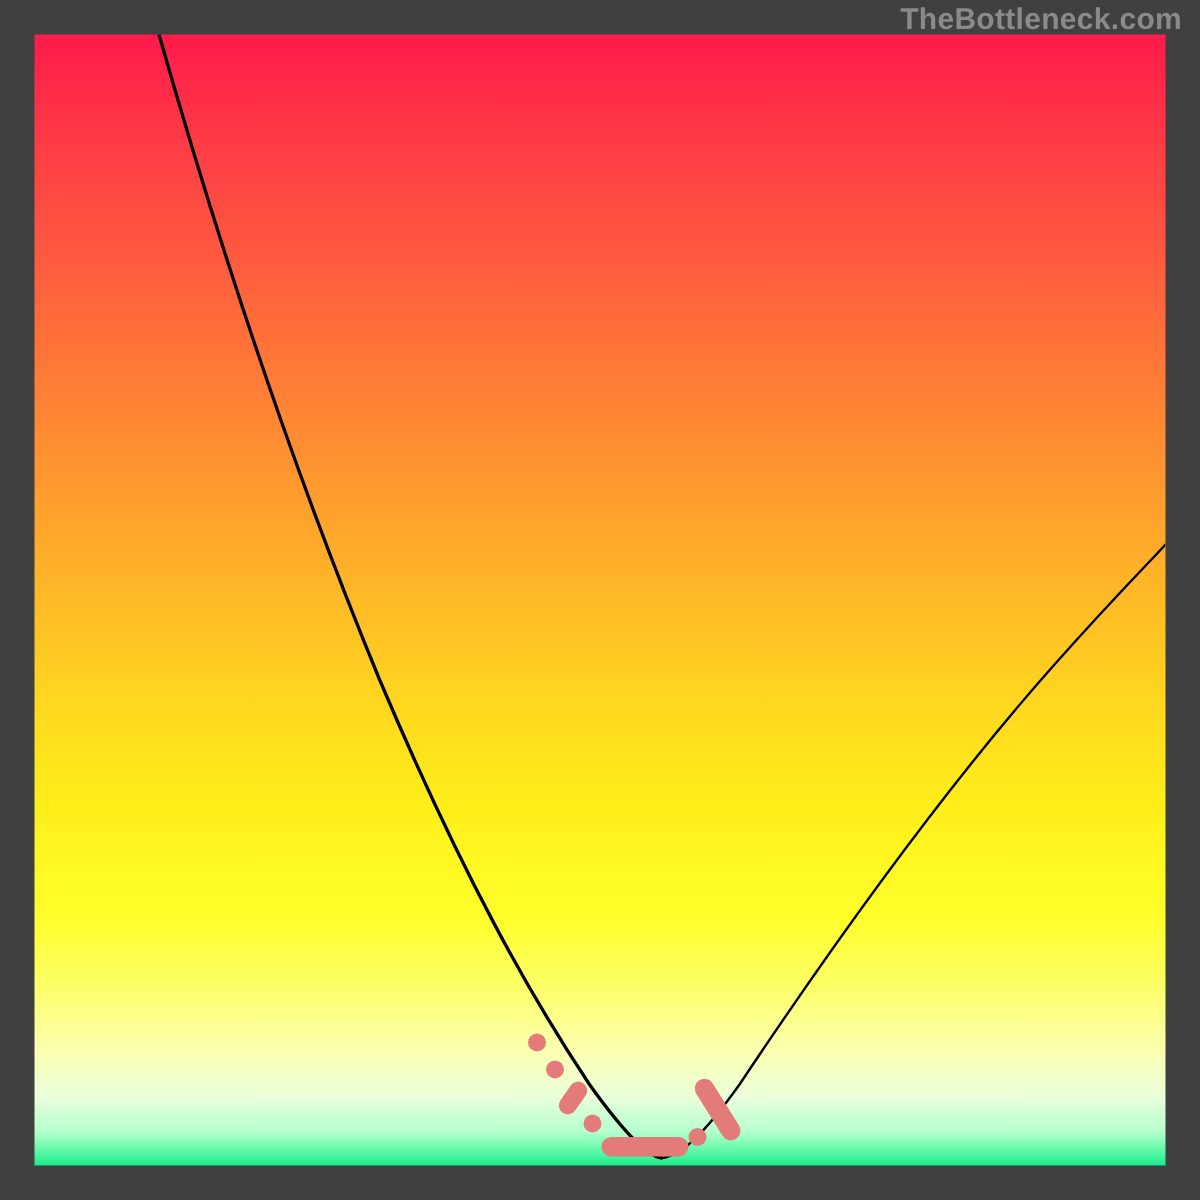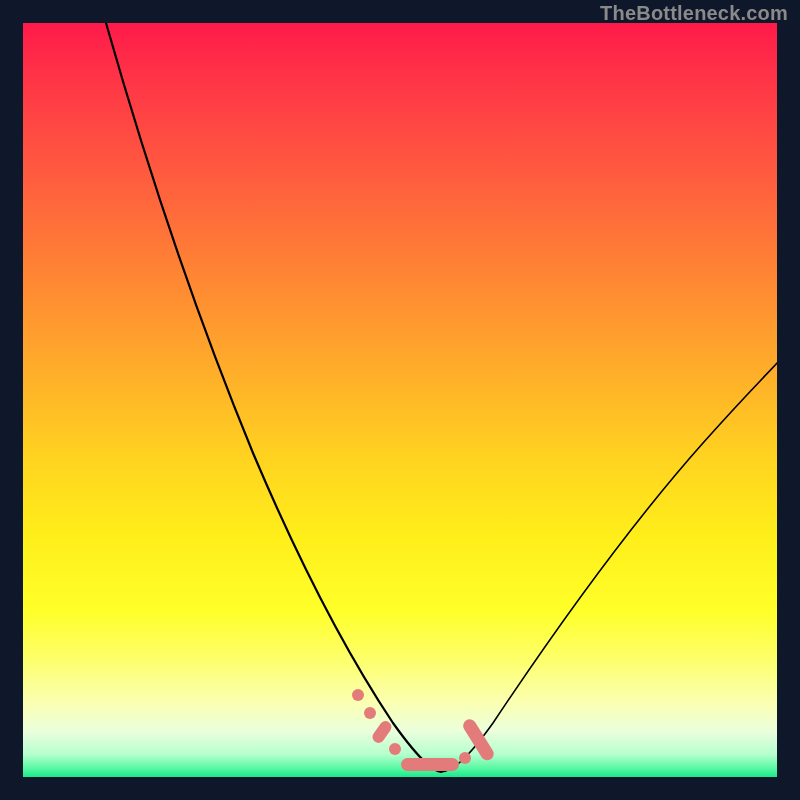--- a/index.html
+++ b/index.html
@@ -7,21 +7,21 @@
     padding: 0;
     width: 800px;
     height: 800px;
     background: #000;
     overflow: hidden;
   }
   .stage {
     position: relative;
     width: 800px;
     height: 800px;
-    background: #0f172a;
+    background: #404040;
   }
   .plot-area {
     position: absolute;
     left: 23px;
     top: 23px;
     width: 754px;
     height: 754px;
     background: linear-gradient(to bottom,
       #ff1a4a 0%,
       #ff3347 7%,

